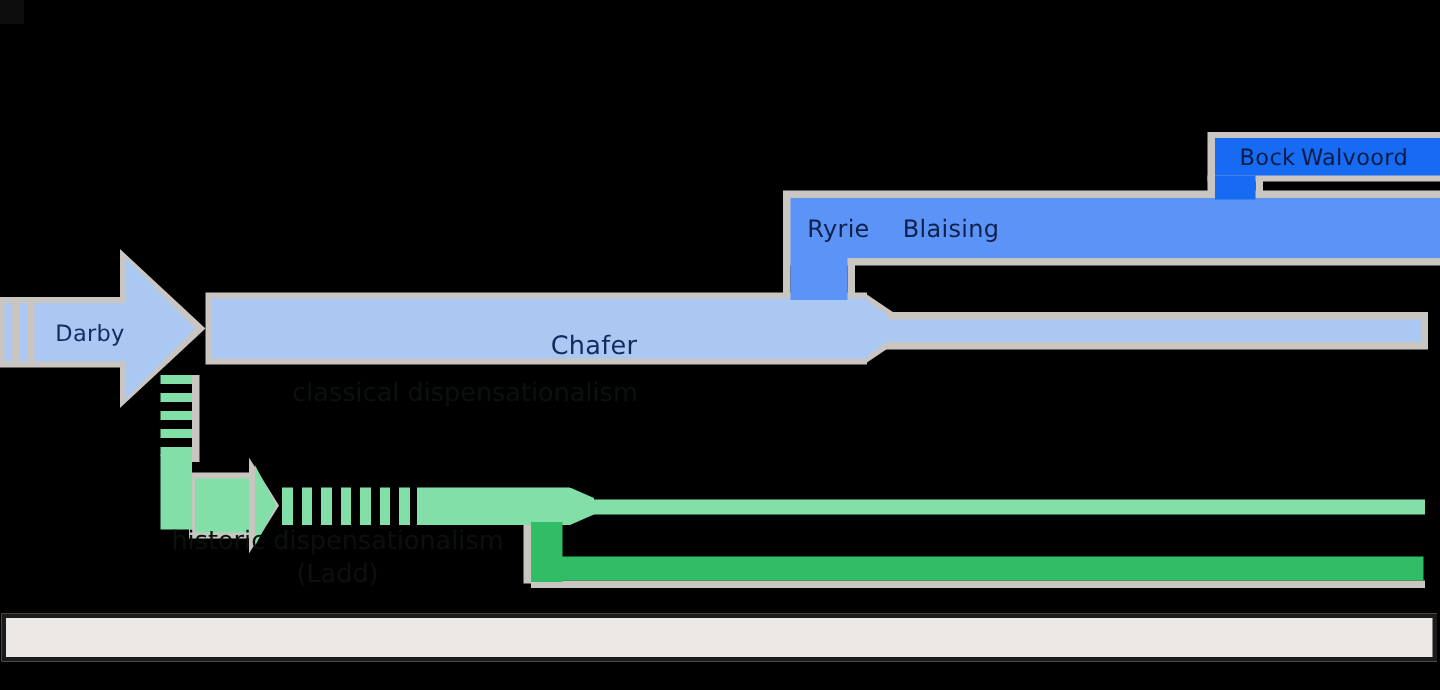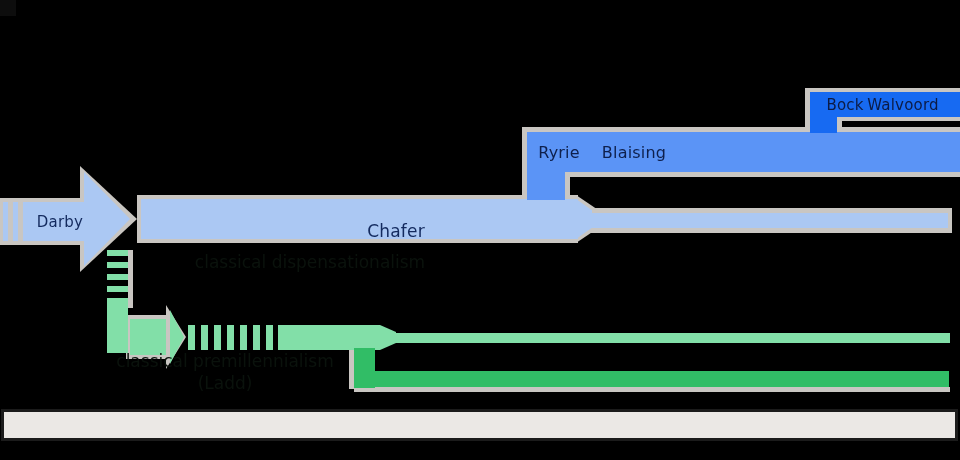--- a/index.html
+++ b/index.html
@@ -81,18 +81,18 @@
   <div class="abs dgreen" style="left:354px;top:371px;width:595px;height:16px;"></div>
 
   <div class="lbl" style="left:5px;top:202px;width:110px;height:39px;font-size:15px;">Darby</div>
   <div class="lbl" style="left:346px;top:207px;width:100px;height:48px;">Chafer</div>
   <div class="lbl lbl-md" style="left:509px;top:132px;width:100px;height:40px;">Ryrie</div>
   <div class="lbl lbl-md" style="left:584px;top:132px;width:100px;height:40px;">Blaising</div>
   <div class="lbl lbl-sm" style="left:795px;top:92px;width:100px;height:25px;">Bock</div>
   <div class="lbl lbl-sm" style="left:853px;top:92px;width:100px;height:25px;">Walvoord</div>
 
   <div class="faint" style="left:160px;top:251px;width:300px;height:22px;">classical dispensationalism</div>
-  <div class="faint" style="left:90px;top:351px;width:270px;height:20px;">classical premillennialism</div>
+  <div class="faint" style="left:90px;top:351px;width:270px;height:20px;">historic dispensationalism</div>
   <div class="faint" style="left:90px;top:373px;width:270px;height:20px;">(Ladd)</div>
 
   <div class="bar"></div>
 
 </div>
 
 </body></html>

